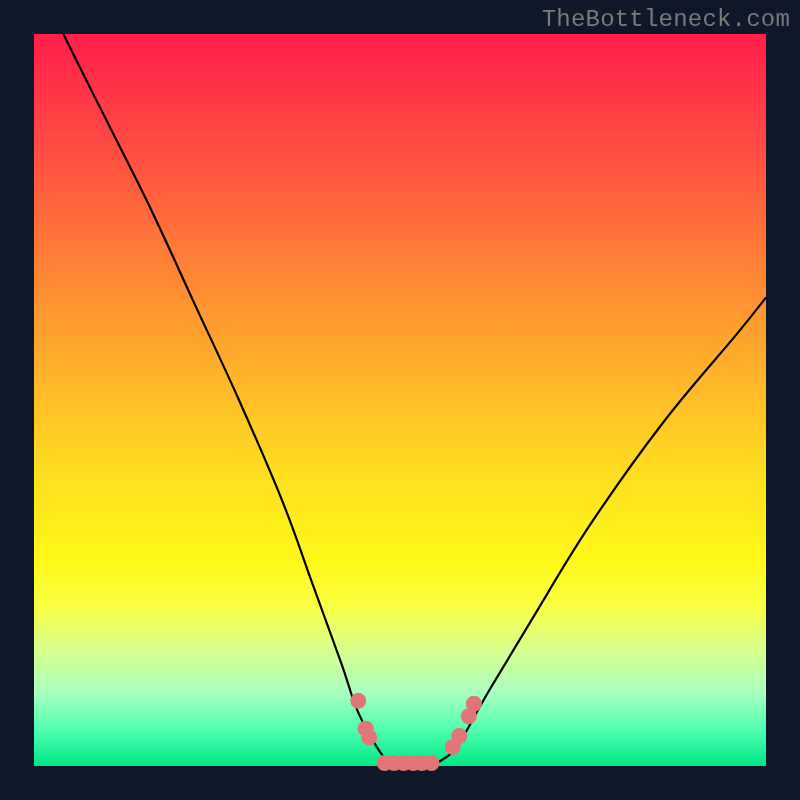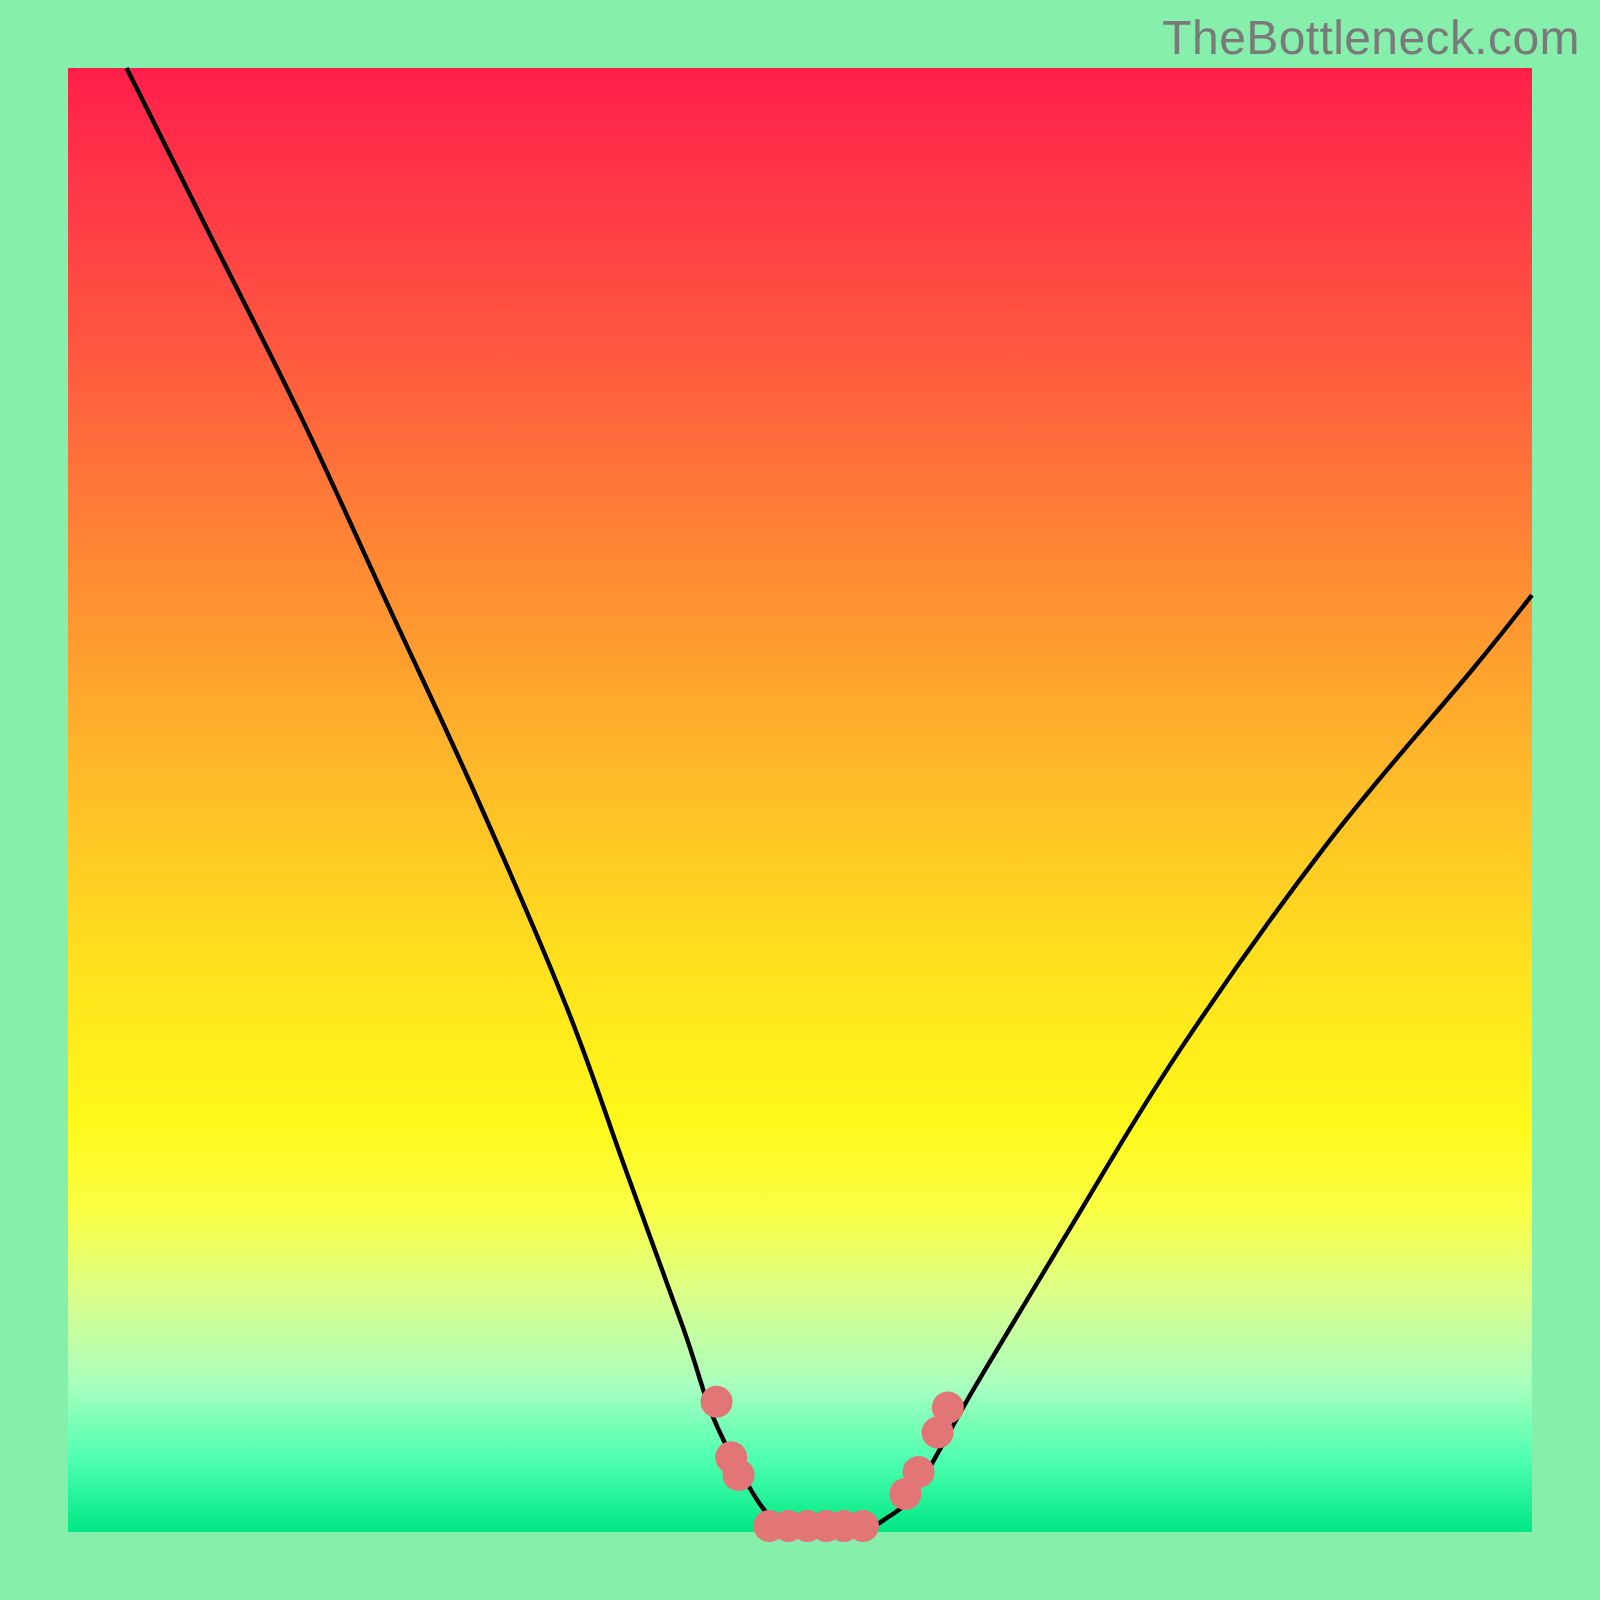--- a/index.html
+++ b/index.html
@@ -10,21 +10,22 @@
     background: #000;
     overflow: hidden;
     font-family: Arial, Helvetica, sans-serif;
   }
   .frame {
     position: absolute;
     left: 0;
     top: 0;
     width: 800px;
     height: 800px;
-    background: #86efac;
+    background: #0f172a;
+    font-family: Liberation Mono, monospace;
   }
   .plot-area {
     position: absolute;
     left: 34px;
     top: 34px;
     width: 732px;
     height: 732px;
     background: linear-gradient(
       to bottom,
       #ff1f4b 0%,

